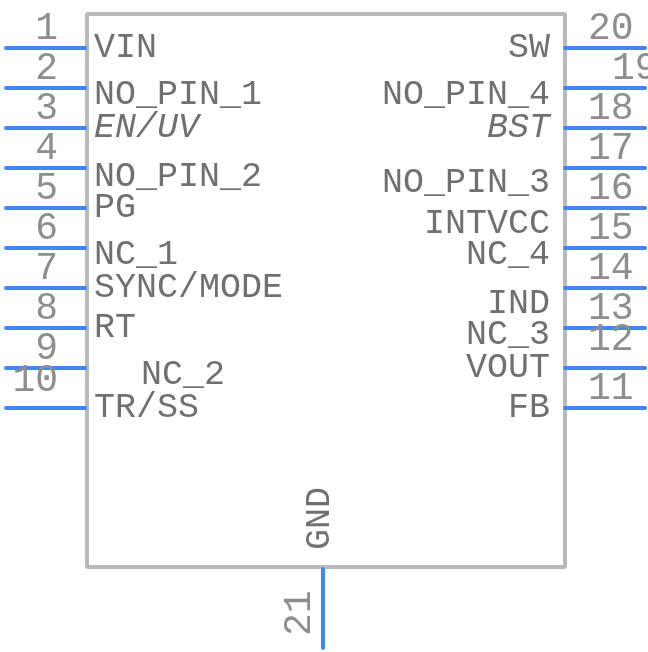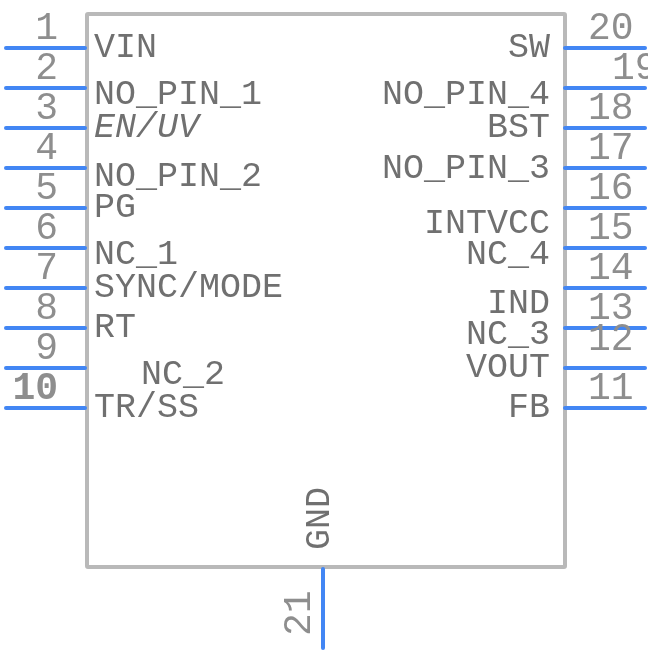--- a/index.html
+++ b/index.html
@@ -74,36 +74,36 @@
       <div class="pin-line" style="left: 4px; width: 83px; top: 286px;"></div>
       <div class="pin-num left" style="top: 250px;">7</div>
       <div class="pin-label left" style="top: 271px; text-align: center;">SYNC/MODE</div>
       <div class="pin-line" style="left: 4px; width: 83px; top: 326px;"></div>
       <div class="pin-num left" style="top: 290px;">8</div>
       <div class="pin-label left" style="top: 311px;">RT</div>
       <div class="pin-line" style="left: 4px; width: 83px; top: 366px;"></div>
       <div class="pin-num left" style="top: 330px;">9</div>
       <div class="pin-label left" style="top: 358px; margin-left: 47px;">NC_2</div>
       <div class="pin-line" style="left: 4px; width: 83px; top: 406px;"></div>
-      <div class="pin-num left" style="top: 370px; font-weight: bold;">10</div>
+      <div class="pin-num left" style="top: 362px;">10</div>
       <div class="pin-label left" style="top: 391px;">TR/SS</div>
     </div>
   <div id="right-pins">
       <div class="pin-line" style="left: 563px; width: 84px; top: 46px;"></div>
       <div class="pin-num right" style="top: 10px;">20</div>
       <div class="pin-label right" style="top: 31px;">SW</div>
       <div class="pin-line" style="left: 563px; width: 84px; top: 86px;"></div>
       <div class="pin-num right" style="top: 50px; margin-left: 24px;">19</div>
       <div class="pin-label right" style="top: 78px;">NO_PIN_4</div>
       <div class="pin-line" style="left: 563px; width: 84px; top: 126px;"></div>
       <div class="pin-num right" style="top: 90px;">18</div>
-      <div class="pin-label right" style="top: 111px;">BST</div>
+      <div class="pin-label right" style="top: 111px; font-style: italic;">BST</div>
       <div class="pin-line" style="left: 563px; width: 84px; top: 166px;"></div>
       <div class="pin-num right" style="top: 130px;">17</div>
-      <div class="pin-label right" style="top: 152px; margin-left: 36px;">NO_PIN_3</div>
+      <div class="pin-label right" style="top: 166px; margin-left: 36px;">NO_PIN_3</div>
       <div class="pin-line" style="left: 563px; width: 84px; top: 206px;"></div>
       <div class="pin-num right" style="top: 170px;">16</div>
       <div class="pin-label right" style="top: 191px; margin-top: 16px;">INTVCC</div>
       <div class="pin-line" style="left: 563px; width: 84px; top: 246px;"></div>
       <div class="pin-num right" style="top: 210px;">15</div>
       <div class="pin-label right" style="top: 238px; text-align: right;">NC_4</div>
       <div class="pin-line" style="left: 563px; width: 84px; top: 286px;"></div>
       <div class="pin-num right" style="top: 250px;">14</div>
       <div class="pin-label right" style="top: 287px;">IND</div>
       <div class="pin-line" style="left: 563px; width: 84px; top: 326px;"></div>

